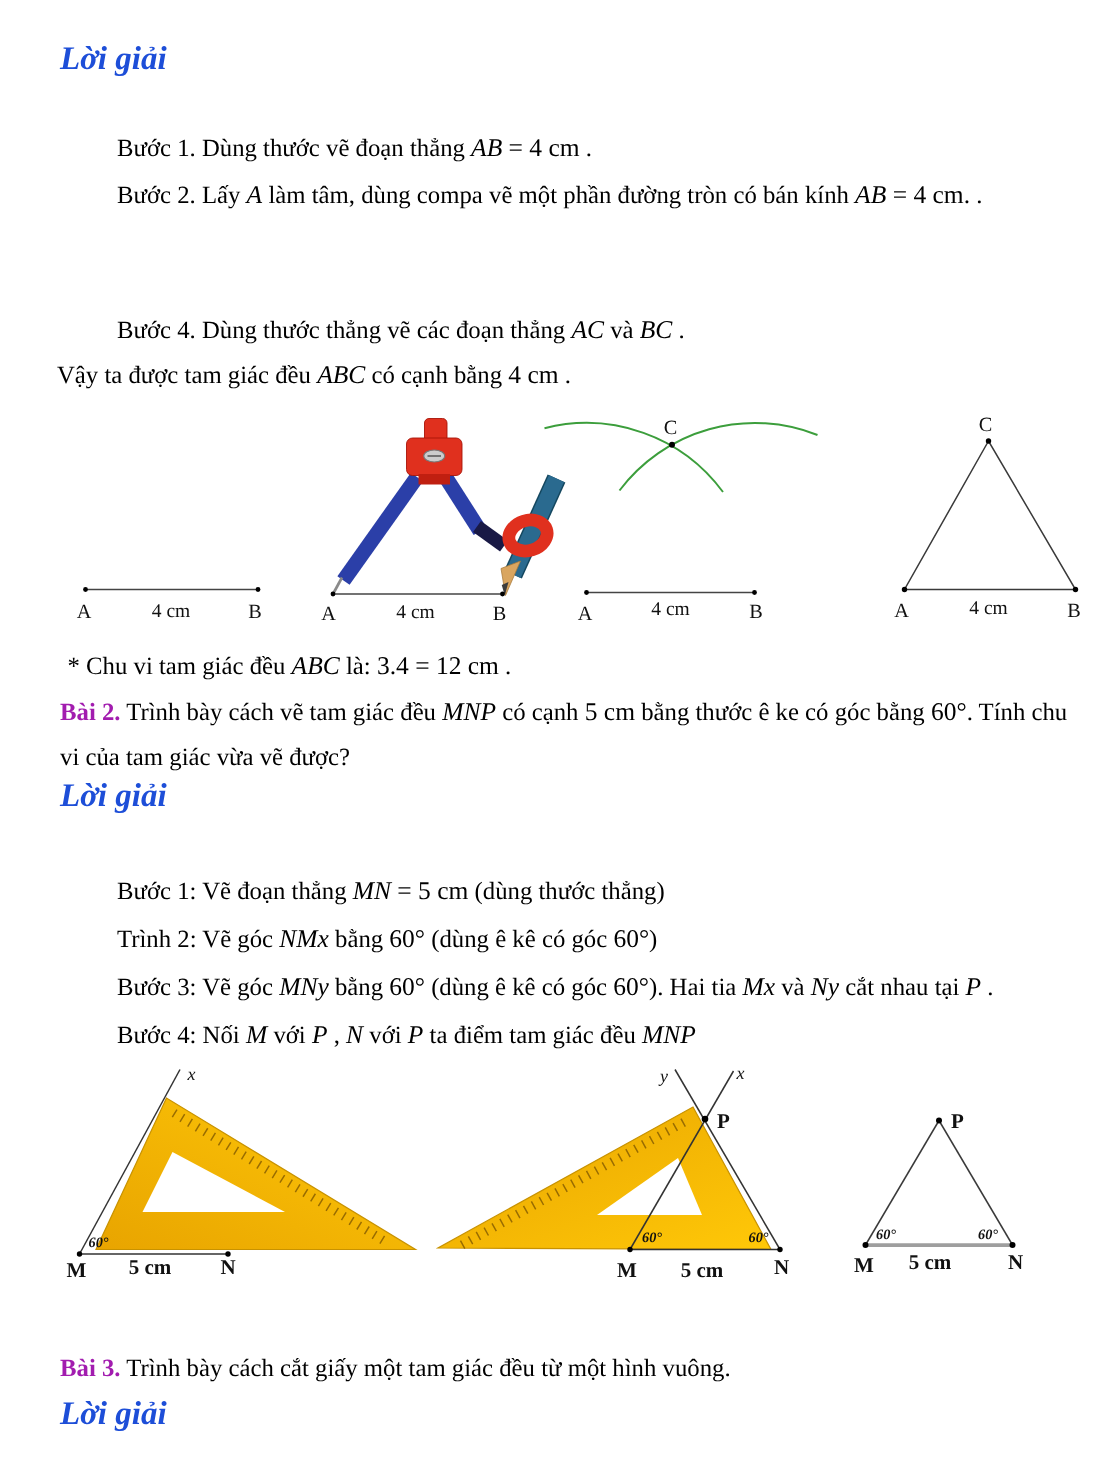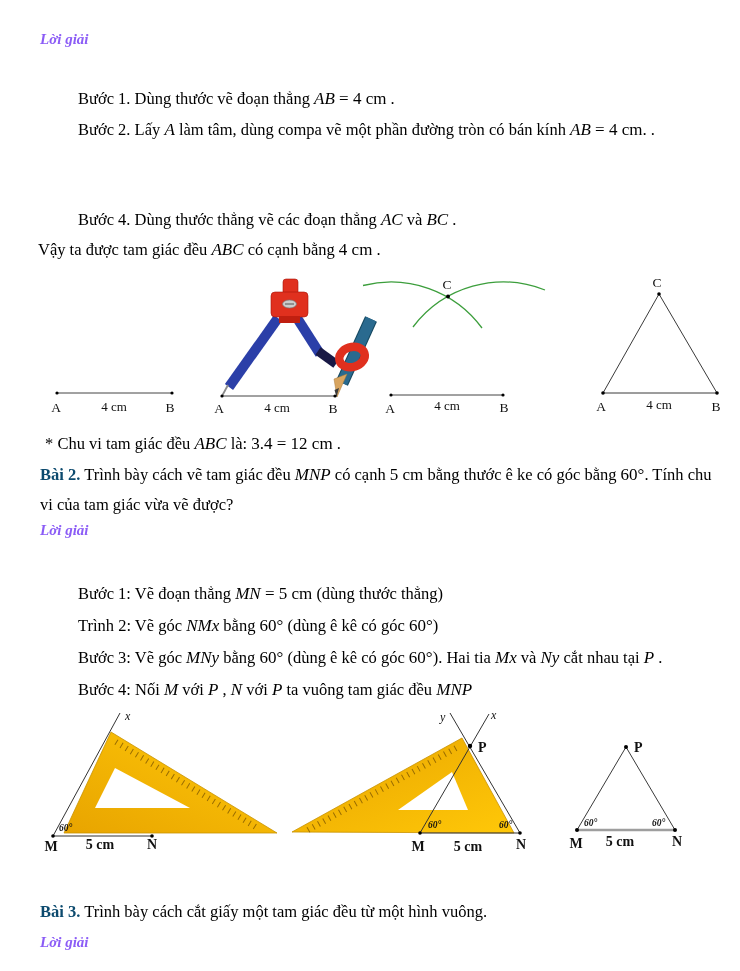--- a/index.html
+++ b/index.html
@@ -1,24 +1,24 @@
 <!DOCTYPE html>
 <html><head>
 <meta charset="utf-8">
 <style>
   html,body{margin:0;padding:0;background:#fff;}
   .page{
     position:relative;width:740px;height:971px;background:#ffffff;overflow:hidden;
     font-family:"Liberation Serif","DejaVu Serif",serif;font-size:16.5px;color:#000;
   }
   .par{position:absolute;line-height:30px;}
-  .head{color:#8b5cf6;font-weight:bold;font-style:italic;font-size:15px;}
+  .head{color:#1d4ed8;font-weight:bold;font-style:italic;font-size:22px;}
   .seg-var{font-style:italic;font-size:17px;}
   .seg-math{font-size:17px;}
-  .seg-badge{color:#0c4a6e;font-weight:bold;text-align:right;}
+  .seg-badge{color:#a21caf;font-weight:bold;text-align:right;}
   .fig{position:absolute;}
   svg{display:block;overflow:visible;}
   svg text{font-family:"Liberation Serif","DejaVu Serif",serif;font-size:13.5px;fill:#111;}
   svg text.small{font-size:13px;}
   svg text.bold{font-weight:bold;font-size:14px;}
   svg text.angle{font-weight:bold;font-style:italic;font-size:9.5px;}
   svg text.axis{font-style:italic;font-size:12px;}
 </style>
 </head>
 <body>
@@ -100,21 +100,21 @@
       <text x="716" y="411" text-anchor="middle">B</text>
     </svg>
   </div>
 
   <div class="par" style="left:45px;top:429px;"><span>* Chu vi tam giác đều </span><span class="seg-var">ABC</span><span> là: </span><span class="seg-math">3.4 = 12 cm</span><span> .</span></div>
   <div class="par" style="left:40px;top:460px;width:678px;"><span class="seg-badge">Bài 2.</span><span> Trình bày cách vẽ tam giác đều </span><span class="seg-var">MNP</span><span> có cạnh </span><span class="seg-math">5 cm</span><span> bằng thước ê ke có góc bằng </span><span class="seg-math">60°</span><span>. Tính chu vi của tam giác vừa vẽ được?</span></div>
   <div class="par head" style="left:40px;top:515px;">Lời giải</div>
   <div class="par" style="left:78px;top:579px;"><span>Bước 1: Vẽ đoạn thẳng </span><span class="seg-var">MN</span><span class="seg-math"> = 5 cm</span><span> (dùng thước thẳng)</span></div>
   <div class="par" style="left:78px;top:611px;"><span>Trình 2: Vẽ góc </span><span class="seg-var">NMx</span><span> bằng </span><span class="seg-math">60°</span><span> (dùng ê kê có góc </span><span class="seg-math">60°</span><span>)</span></div>
   <div class="par" style="left:78px;top:643px;width:650px;"><span>Bước 3: Vẽ góc </span><span class="seg-var">MNy</span><span> bằng </span><span class="seg-math">60°</span><span> (dùng ê kê có góc </span><span class="seg-math">60°</span><span>). Hai tia </span><span class="seg-var">Mx</span><span> và </span><span class="seg-var">Ny</span><span> cắt nhau tại </span><span class="seg-var">P</span><span> .</span></div>
-  <div class="par" style="left:78px;top:675px;"><span>Bước 4: Nối </span><span class="seg-var">M</span><span> với </span><span class="seg-var">P</span><span> , </span><span class="seg-var">N</span><span> với </span><span class="seg-var">P</span><span> ta vuông tam giác đều </span><span class="seg-var">MNP</span></div>
+  <div class="par" style="left:78px;top:675px;"><span>Bước 4: Nối </span><span class="seg-var">M</span><span> với </span><span class="seg-var">P</span><span> , </span><span class="seg-var">N</span><span> với </span><span class="seg-var">P</span><span> ta điểm tam giác đều </span><span class="seg-var">MNP</span></div>
 
   <div class="fig" style="left:40px;top:705px;">
     <svg width="252" height="157" viewBox="40 705 252 157">
       <defs>
         <linearGradient id="g5" x1="0" y1="1" x2="1" y2="0">
           <stop offset="0" stop-color="#e8a400"></stop>
             <stop offset="1" stop-color="#ffc808"></stop>
         </linearGradient>
       </defs>
       <polygon points="111,732 64,833 277,833" fill="url(#g5)" stroke="#c89200" stroke-width="0.8"></polygon>

